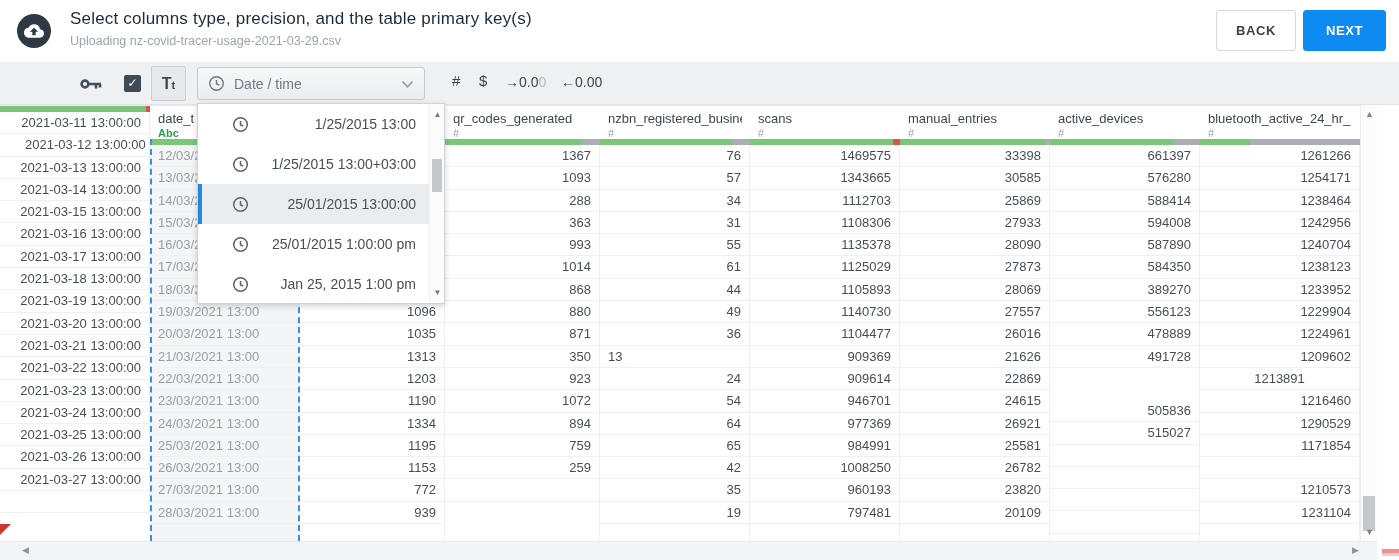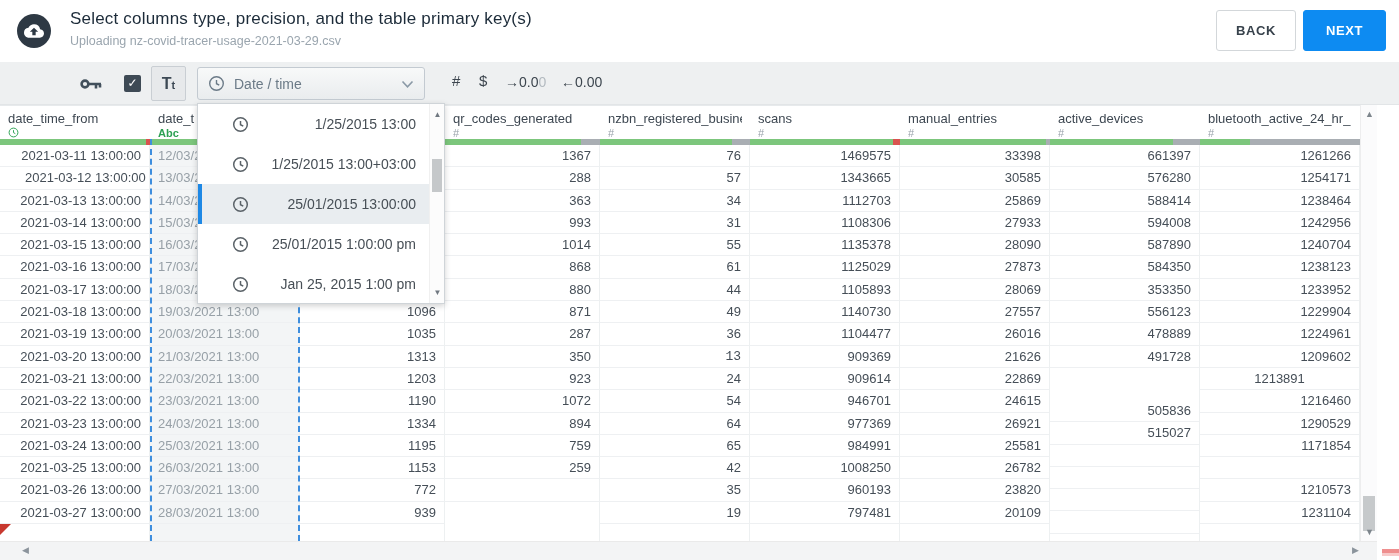--- a/index.html
+++ b/index.html
@@ -127,27 +127,20 @@
       </span>
     </div>
     <span class="tb-sym tb-hash">#</span>
     <span class="tb-sym tb-dollar">$</span>
     <span class="tb-prec tb-prec1 p-fade">→0.0<span class="lt">0</span></span>
     <span class="tb-prec tb-prec2">←0.00</span>
   </div>
 
   <div class="tbl" id="tbl">
       <div class="col" style="width: 150px;">
-        <div class="col-header">
-          <div class="col-name">date_time_from</div>
-          <div class="col-type"><span><svg width="11" height="11" viewBox="0 0 16 16">
-                <circle cx="8" cy="8" r="6.4" fill="none" stroke="#2da153" stroke-width="1.4"></circle>
-                <path d="M8 4.6 V8.2 L10.6 9.6" fill="none" stroke="#2da153" stroke-width="1.4"></path>
-              </svg></span></div>
-        </div>
         <div class="quality">
           <span class="qseg" style="width: 97%; background: rgb(124, 198, 124);"></span>
           <span class="qseg" style="width: 3%; background: rgb(217, 83, 79);"></span>
         </div>
         <div class="cells">
           <div class="cell" style="text-align: right;">2021-03-11 13:00:00</div>
           <div class="cell" style="text-align: center; padding-left: 25px;">2021-03-12 13:00:00</div>
           <div class="cell" style="text-align: right;">2021-03-13 13:00:00</div>
           <div class="cell" style="text-align: right;">2021-03-14 13:00:00</div>
           <div class="cell" style="text-align: right;">2021-03-15 13:00:00</div>
@@ -228,28 +221,28 @@
         <div class="col-header">
           <div class="col-name">qr_codes_generated</div>
           <div class="col-type hash">#</div>
         </div>
         <div class="quality">
           <span class="qseg" style="width: 88%; background: rgb(124, 198, 124);"></span>
           <span class="qseg" style="width: 12%; background: rgb(169, 174, 179);"></span>
         </div>
         <div class="cells">
           <div class="cell" style="text-align: right;">1367</div>
+          <div class="cell" style="text-align: right;">1093</div>
           <div class="cell" style="text-align: right;">288</div>
           <div class="cell" style="text-align: right;">363</div>
           <div class="cell" style="text-align: right; padding-left: 37px;">993</div>
           <div class="cell" style="text-align: right;">1014</div>
           <div class="cell" style="text-align: right;">868</div>
           <div class="cell" style="text-align: right;">880</div>
           <div class="cell" style="text-align: right;">871</div>
-          <div class="cell" style="text-align: right;">287</div>
           <div class="cell" style="text-align: right;">350</div>
           <div class="cell" style="text-align: right;">923</div>
           <div class="cell" style="text-align: right;">1072</div>
           <div class="cell" style="text-align: right;">894</div>
           <div class="cell" style="text-align: right;">759</div>
           <div class="cell" style="text-align: right;">259</div>
           <div class="cell" style="text-align: right;"></div>
         </div>
       </div>
       <div class="col" style="width: 150px;">
@@ -264,21 +257,21 @@
         <div class="cells">
           <div class="cell" style="text-align: right;">76</div>
           <div class="cell" style="text-align: right;">57</div>
           <div class="cell" style="text-align: right;">34</div>
           <div class="cell" style="text-align: right;">31</div>
           <div class="cell" style="text-align: right;">55</div>
           <div class="cell" style="text-align: right;">61</div>
           <div class="cell" style="text-align: right;">44</div>
           <div class="cell" style="text-align: right;">49</div>
           <div class="cell" style="text-align: right;">36</div>
-          <div class="cell" style="text-align: right; font-family: Liberation Mono, monospace;">13</div>
+          <div class="cell" style="text-align: left;">13</div>
           <div class="cell" style="text-align: right;">24</div>
           <div class="cell" style="text-align: right;">54</div>
           <div class="cell" style="text-align: right;">64</div>
           <div class="cell" style="text-align: right;">65</div>
           <div class="cell" style="text-align: right;">42</div>
           <div class="cell" style="text-align: right;">35</div>
           <div class="cell" style="text-align: right;">19</div>
           <div class="cell" style="text-align: right;"></div>
         </div>
       </div>
@@ -351,21 +344,21 @@
           <span class="qseg" style="width: 82%; background: rgb(124, 198, 124);"></span>
           <span class="qseg" style="width: 18%; background: rgb(169, 174, 179);"></span>
         </div>
         <div class="cells">
           <div class="cell" style="text-align: right;">661397</div>
           <div class="cell" style="text-align: right;">576280</div>
           <div class="cell" style="text-align: right;">588414</div>
           <div class="cell" style="text-align: right;">594008</div>
           <div class="cell" style="text-align: right;">587890</div>
           <div class="cell" style="text-align: right;">584350</div>
-          <div class="cell" style="text-align: right;">353350</div>
+          <div class="cell" style="text-align: right;">389270</div>
           <div class="cell" style="text-align: right;">556123</div>
           <div class="cell" style="text-align: right;">478889</div>
           <div class="cell" style="text-align: right;">491728</div>
           <div class="cell" style="text-align: right; margin-top: 32px;">505836</div>
           <div class="cell" style="text-align: right;">515027</div>
           <div class="cell" style="text-align: right;"></div>
           <div class="cell" style="text-align: right;"></div>
           <div class="cell" style="text-align: right;"></div>
           <div class="cell" style="text-align: right;"></div>
           <div class="cell" style="text-align: right;"></div>

